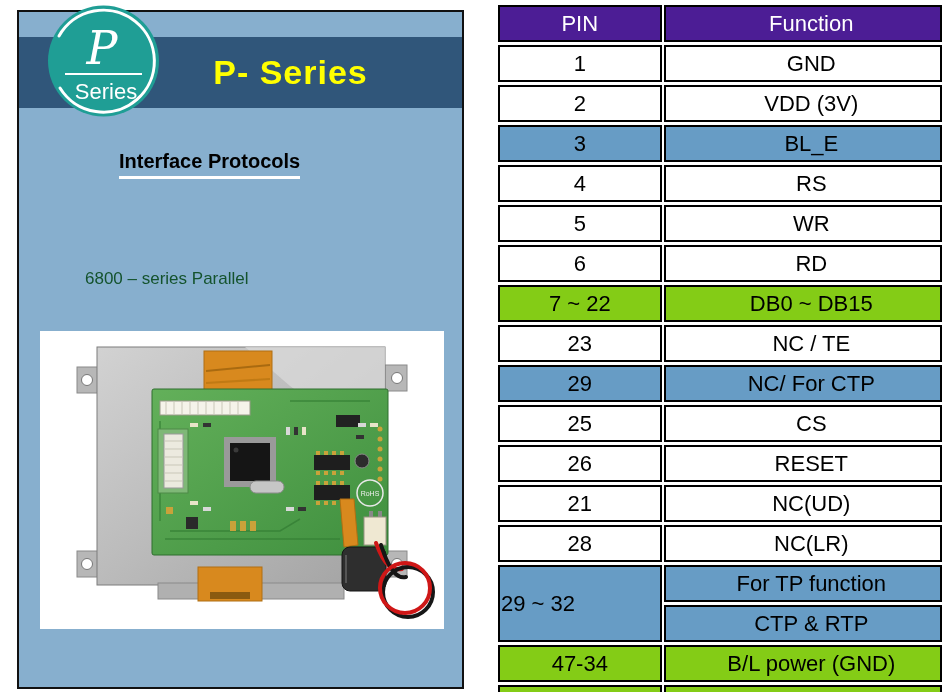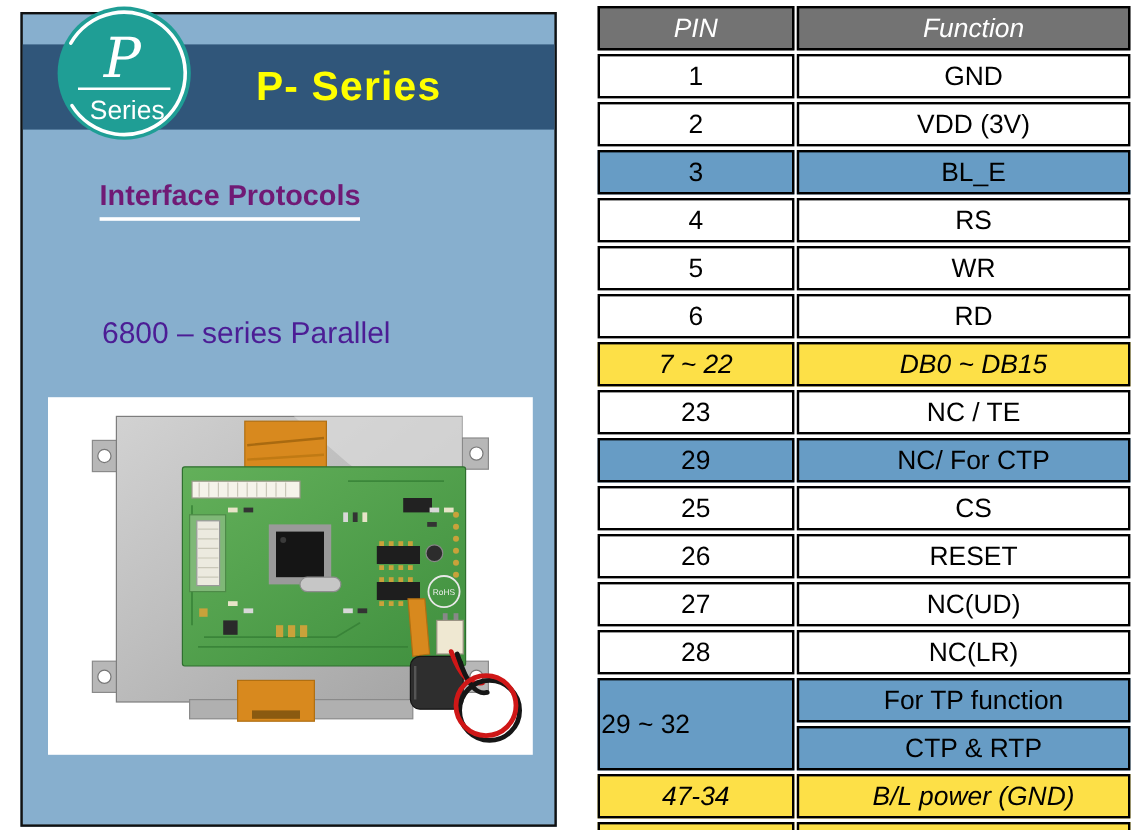--- a/index.html
+++ b/index.html
@@ -7,36 +7,36 @@
 
   
   .left-panel{position:absolute;left:17px;top:10px;width:447px;height:679px;
     background:#87AFCE;border:2px solid #111;box-sizing:border-box;}
   .band{position:absolute;left:0;top:25px;width:100%;height:71px;background:#30567A;z-index:1;}
   .panel-title{position:absolute;left:0;top:25px;width:443px;height:71px;line-height:71px;
     text-align:center;padding-left:100px;box-sizing:border-box;
     font-size:34px;font-weight:bold;color:#FFFF00;letter-spacing:1px;z-index:2;}
   .logo{position:absolute;left:28px;top:-8px;width:113px;height:114px;z-index:3;}
   .heading{position:absolute;left:64px;top:138px;z-index:2;}
-  .heading span{display:inline-block;font-size:24px;font-weight:bold;color:#701a75;
-    border-bottom:3px solid #ffffff;padding-bottom:3px;}
-  .proto{position:absolute;left:66px;top:184px;font-size:25px;color:#4c1d95;
+  .heading span{display:inline-block;font-size:20px;font-weight:bold;color:#000000;
+    border-bottom:3px solid #ffffff;padding-bottom:3px;margin-left:36px;}
+  .proto{position:absolute;left:66px;top:184px;font-size:17px;color:#14532d;
     line-height:33px;white-space:pre;z-index:2;}
   .photo{position:absolute;left:21px;top:319px;width:404px;height:298px;background:#ffffff;z-index:2;}
   .photo svg{display:block;}
 
   
   .pin-table{position:absolute;left:496px;top:2px;border-collapse:separate;border-spacing:2px 3px;}
   .pin-table td,.pin-table th{border:2px solid #000;height:31px;vertical-align:middle;
     font-size:22px;font-weight:normal;color:#000;background:#ffffff;}
   .pin-table .c-pin{width:158px;text-align:center;}
   .pin-table .c-fn{width:256px;text-align:center;padding-left:18px;}
-  .pin-table tr.head td{background:#737373;color:#ffffff;font-style:italic;}
+  .pin-table tr.head td{background:#4c1d95;color:#ffffff;}
   .pin-table tr.medium td{background:#679CC5;}
-  .pin-table tr.light td{background:#fde047;font-style:italic;}
+  .pin-table tr.light td{background:#84cc16;}
   .pin-table td.merged{background:#679CC5;text-align:left;}
 </style>
 </head>
 <body>
 
 <div class="stage">
 
   <div class="left-panel">
     <div class="band"></div>
     <div class="panel-title">P- Series</div>
@@ -260,21 +260,21 @@
       </tr>
       <tr>
         <td class="c-pin">25</td>
         <td class="c-fn">CS</td>
       </tr>
       <tr>
         <td class="c-pin">26</td>
         <td class="c-fn">RESET</td>
       </tr>
       <tr>
-        <td class="c-pin">27</td>
+        <td class="c-pin">21</td>
         <td class="c-fn">NC(UD)</td>
       </tr>
       <tr>
         <td class="c-pin">28</td>
         <td class="c-fn">NC(LR)</td>
       </tr>
       <tr class="medium">
         <td class="c-pin merged" rowspan="2">29 ~ 32</td>
         <td class="c-fn">For TP function</td>
       </tr>

